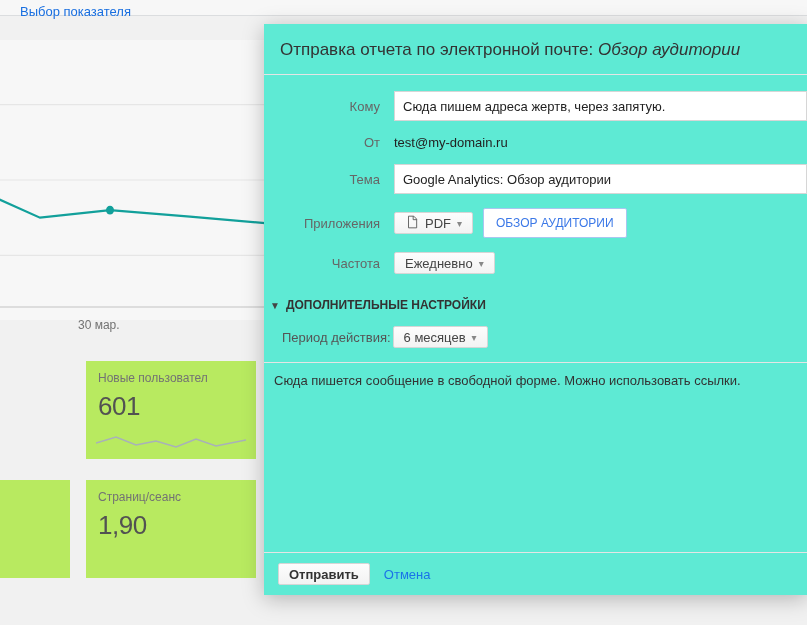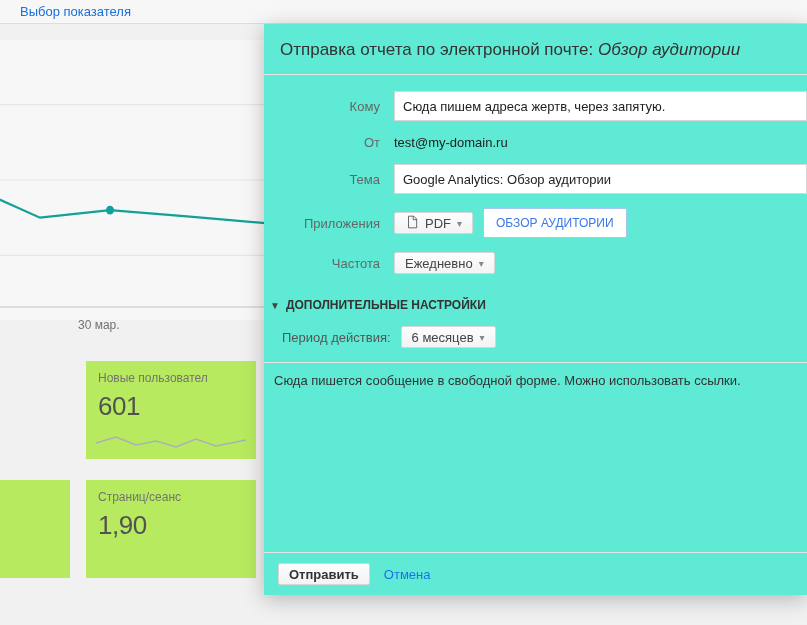--- a/index.html
+++ b/index.html
@@ -14,21 +14,21 @@
   }
   
   .bg {
     position: absolute;
     inset: 0;
     background: #f9f9f9;
   }
   .bg .toolbar {
     position: absolute;
     left: 0; top: 0; right: 0;
-    height: 24px;
+    height: 16px;
     background: #fff;
     border-bottom: 1px solid #e3e5e7;
     font-size: 13px;
     color: #1a73e8;
     padding-left: 20px;
     padding-top: 4px;
   }
   .bg .chart {
     position: absolute;
     left: 0; top: 40px; right: 0;
@@ -156,21 +156,21 @@
   }
   .collapse-header .tri { margin-right: 6px; font-size: 10px; color: #444; }
   .inner-row {
     display: flex;
     align-items: center;
     padding: 6px 0 14px 18px;
   }
   .inner-row .lbl2 {
     color: #555;
     font-size: 13px;
-    margin-right: 10px;
+    margin-right: 2px;
   }
   .message-box {
     border-top: 1px solid #e5e5e5;
     padding: 10px 10px;
     font-size: 13px;
     color: #333;
     height: 150px;
   }
   .modal-footer {
     border-top: 1px solid #e5e5e5;

